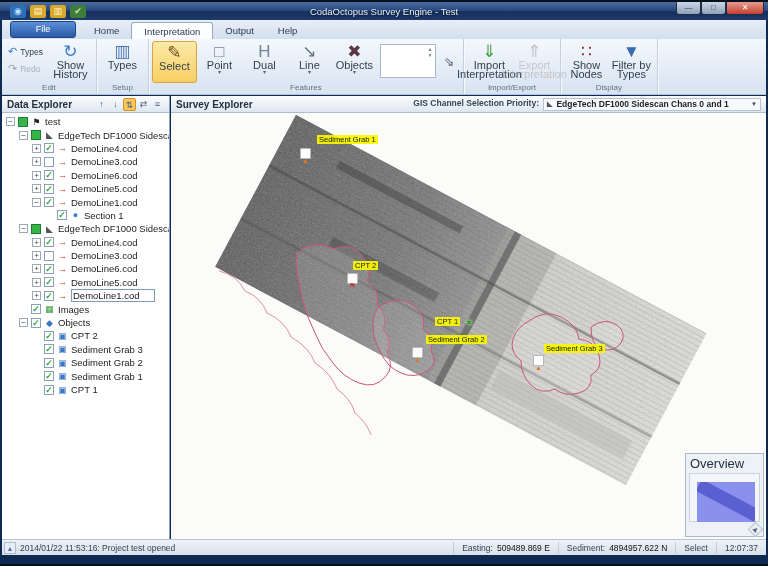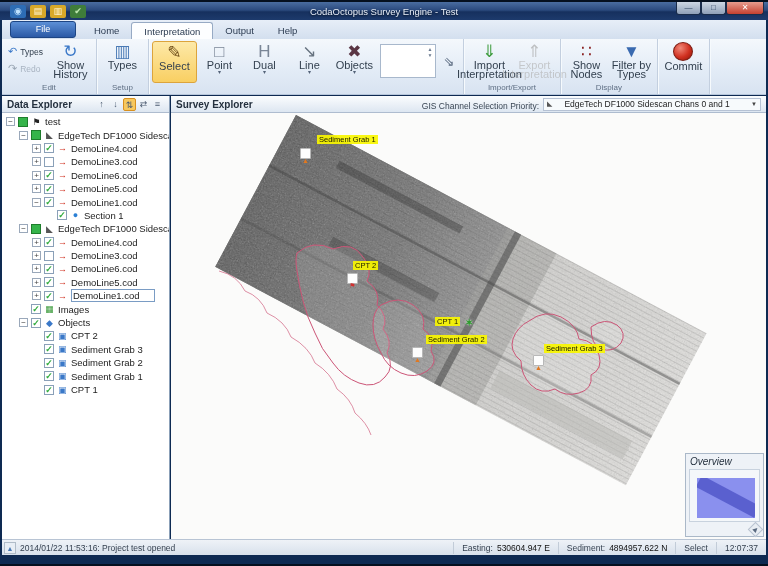--- a/index.html
+++ b/index.html
@@ -86,40 +86,40 @@
   .tlabel.edit { border:1px solid #7a9cc4; background:#fff; padding:0 14px 0 1px; }
   .hscroll { position:absolute; left:2px; bottom:9px; width:168px; height:9px;
     background:#e8edf4; border-top:1px solid #c0ccda; display:flex; }
   .harrow { width:9px; height:8px; font-size:6px; line-height:8px; text-align:center; color:#5a6a80;
     background:#d8e0ea; }
   .hthumb { width:90px; height:8px; background:#b8c6d8; border-radius:2px; margin-left:2px; }
 
   .sexp { position:absolute; left:171px; top:94px; right:2px; bottom:25px;
     background:#fcfcfc; display:flex; flex-direction:column; }
   .sexp .panel-hd { font-weight:bold; }
-  .prio { margin-left:auto; display:flex; align-items:flex-end; gap:4px; font-weight:normal; }
+  .prio { margin-left:auto; display:flex; align-items:flex-start; gap:4px; font-weight:bold; }
   .prio-label { font-size:8.5px; color:#3a4654; }
-  .prio-dd { display:flex; align-items:center; gap:12px; width:218px; height:13px;
+  .prio-dd { display:flex; align-items:center; gap:4px; width:218px; height:13px;
     font-size:8.5px; color:#222; background:#f7fafc; border:1px solid #b6c2d4; padding:0 3px; }
   .prio-dd .caret { margin-left:auto; font-size:6px; color:#444; }
 
   .map { position:relative; flex:1; background:#fbfbfa; overflow:hidden; }
   .map svg { position:absolute; left:0; top:0; }
   .mlabel { position:absolute; background:rgba(248,246,0,.92); color:#1a1a00;
     font-size:7.5px; line-height:9px; padding:0 2px; white-space:nowrap; }
   .marker { position:absolute; width:11px; height:11px; background:#fdfdfd;
     border:1px solid #b8b8b8; border-radius:1px; text-align:center; }
   .marker span { font-size:7px; line-height:10px; }
   .cross-marker { position:absolute; color:#2e9c2e; font-weight:bold; font-size:10px;
     text-shadow:0 0 2px #fff; }
 
   
   .overview { position:absolute; right:2px; bottom:2px; width:79px; height:84px;
     background:#eef2f7; border:1px solid #aab8c8; display:flex; flex-direction:column; }
-  .overview-hd { font-size:10px; color:#24303e; padding:2px 4px 1px;font-style:italic; }
+  .overview-hd { font-size:13px; color:#24303e; padding:2px 4px 1px; }
   .ov-body { flex:1; position:relative; background:#f4f7fa; margin:1px 3px; border:1px solid #c8d2de; }
   .ov-rect { position:absolute; left:7px; top:8px; width:58px; height:40px; background:#8a90ee;
     overflow:hidden; }
   .ov-band { position:absolute; left:-2px; top:12px; width:66px; height:13px; background:#5a60cf;
     transform:rotate(28deg); }
   .ov-foot { height:13px; display:flex; justify-content:flex-end; align-items:center; padding:0 2px; }
   .pin-icon { font-size:8px; color:#5a6a80; transform:rotate(-45deg); width:11px; height:11px;
     border:1px solid #b8c2d0; background:#e8edf3; text-align:center; line-height:10px; }
 
   
@@ -210,20 +210,21 @@
         </div>
         <div class="rbtn">
           <div class="ic" style="color: rgb(90, 54, 68);">✖</div>
           <div class="lb">Objects</div>
           <div class="dd">▾</div>
         </div>
         <div class="rlist">
           <div class="spin">▲<br>▼</div>
         </div>
         <div class="rtool">⇘</div>
+        <div class="rgroup-label">Features</div>
       </div>
       <div class="rgroup">
         <div class="rbtn">
           <div class="ic" style="color: rgb(58, 154, 58);">⇓</div>
           <div class="lb">Import
 Interpretation</div>
         </div>
         <div class="rbtn disabled">
           <div class="ic" style="color: rgb(154, 166, 180);">⇑</div>
           <div class="lb">Export
@@ -236,27 +237,20 @@
           <div class="ic" style="color: rgb(138, 32, 32);">∷</div>
           <div class="lb">Show
 Nodes</div>
         </div>
         <div class="rbtn">
           <div class="ic" style="color: rgb(58, 106, 176);">▼</div>
           <div class="lb">Filter by
 Types</div>
         </div>
         <div class="rgroup-label">Display</div>
-      </div>
-      <div class="rgroup">
-        <div class="rbtn">
-          <div class="ic commit-ic"></div>
-          <div class="lb">Commit</div>
-        </div>
-        <div class="rgroup-label"></div>
       </div>
     </div>
 
   <div class="dexp">
     <div class="panel-hd">
       <span>Data Explorer</span>
       <span class="dexp-tools" id="dtools">
           <span class="dtool">↑</span>
           <span class="dtool">↓</span>
           <span class="dtool hl">⇅</span>
@@ -484,21 +478,21 @@
       </div>
     </div>
   </div>
 
   <div class="statusbar">
     <div class="st-icon">▲</div>
     <span>2014/01/22 11:53:16: Project test opened</span>
     <div class="st-right">
       <span class="st-cell">
         <span>Easting:</span>
-        <span class="st-val">530604.947 E</span>
+        <span class="st-val">509489.869 E</span>
       </span>
       <span class="st-cell">
         <span>Sediment:</span>
         <span class="st-val">4894957.622 N</span>
       </span>
       <span class="st-cell">Select</span>
       <span class="st-cell">12:07:37</span>
     </div>
   </div>
 </div>

